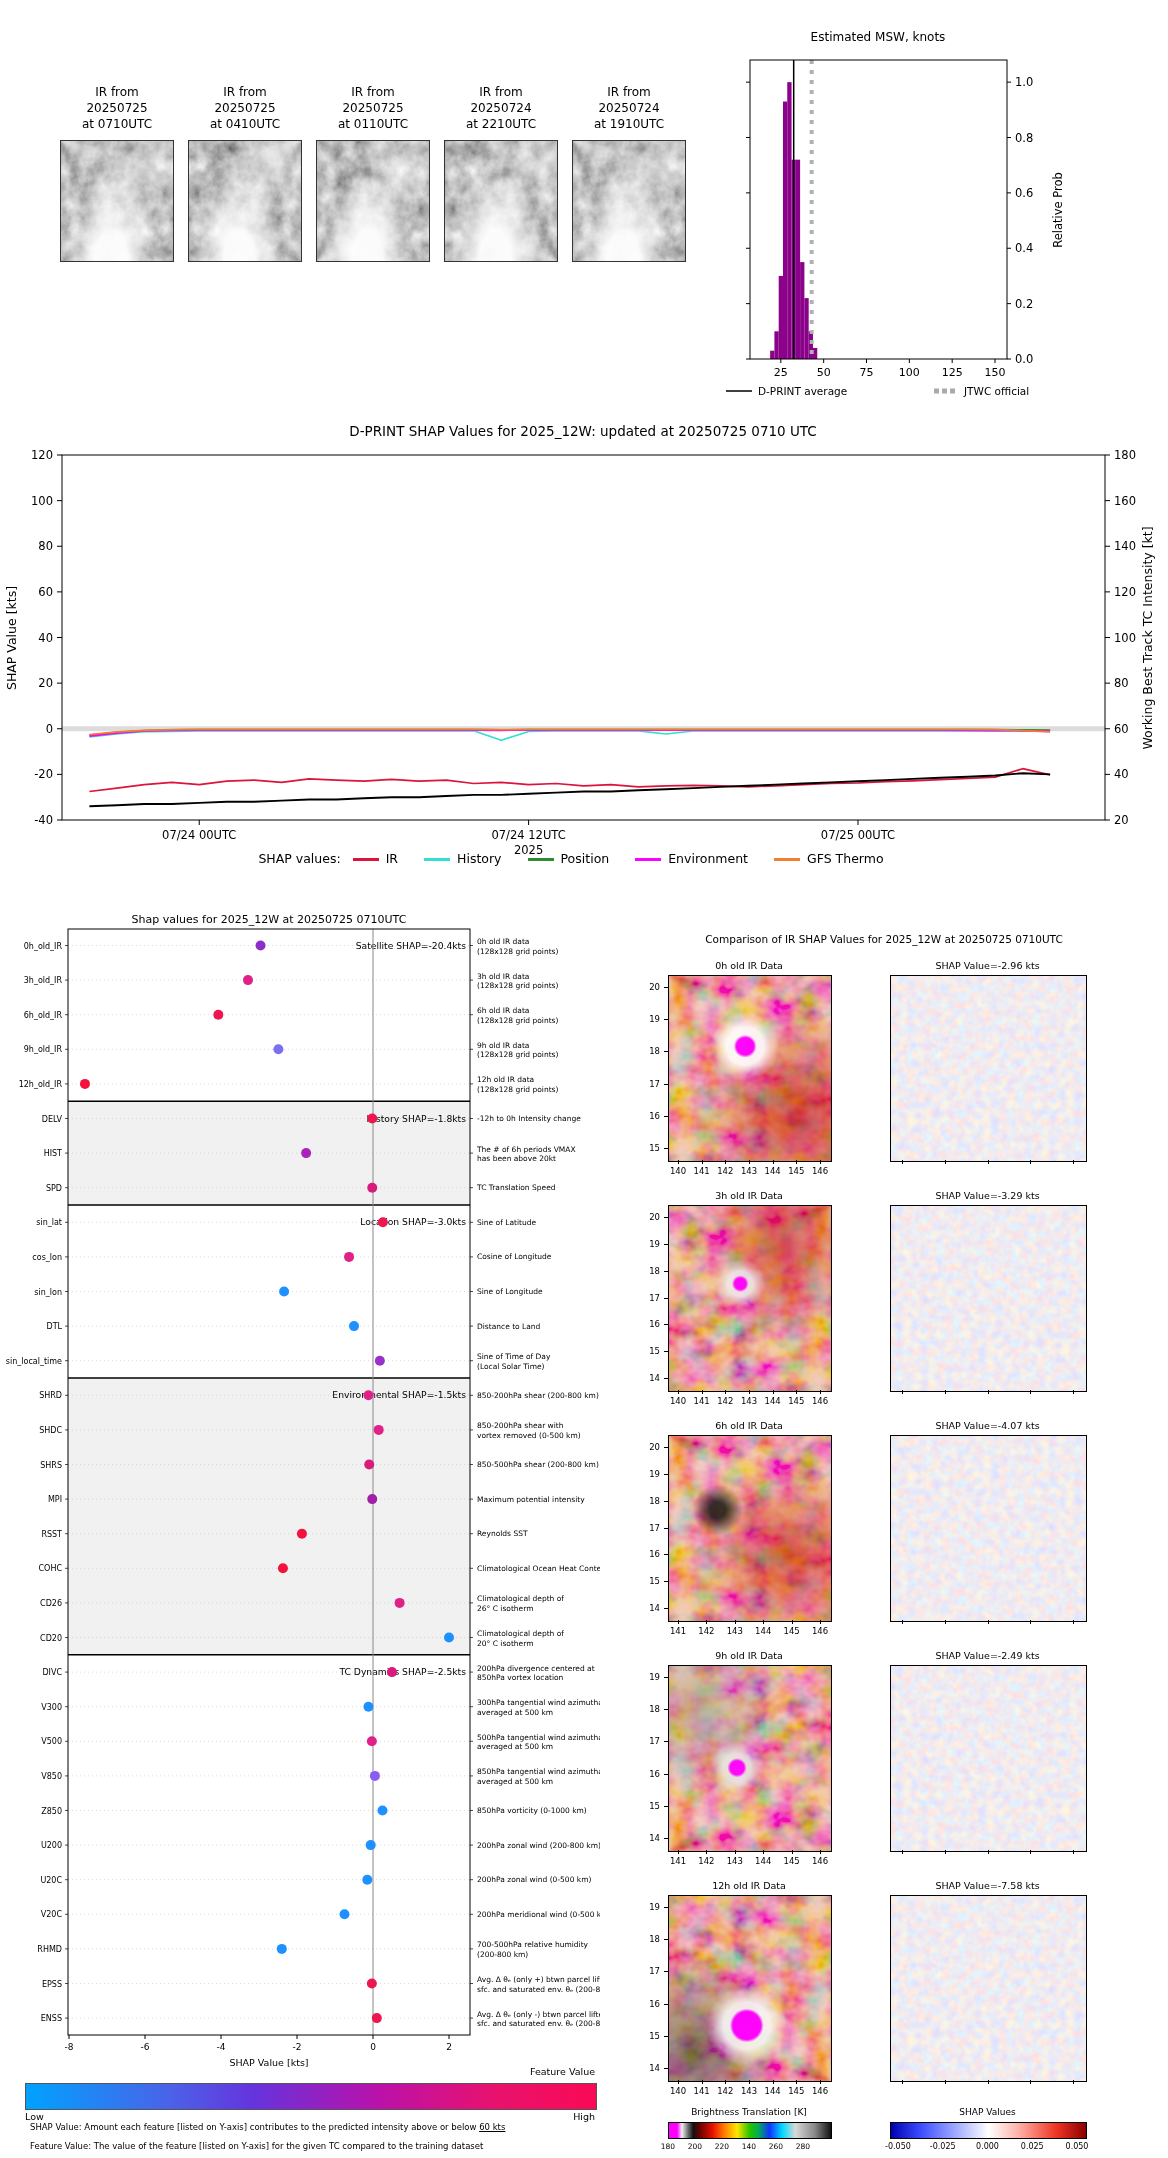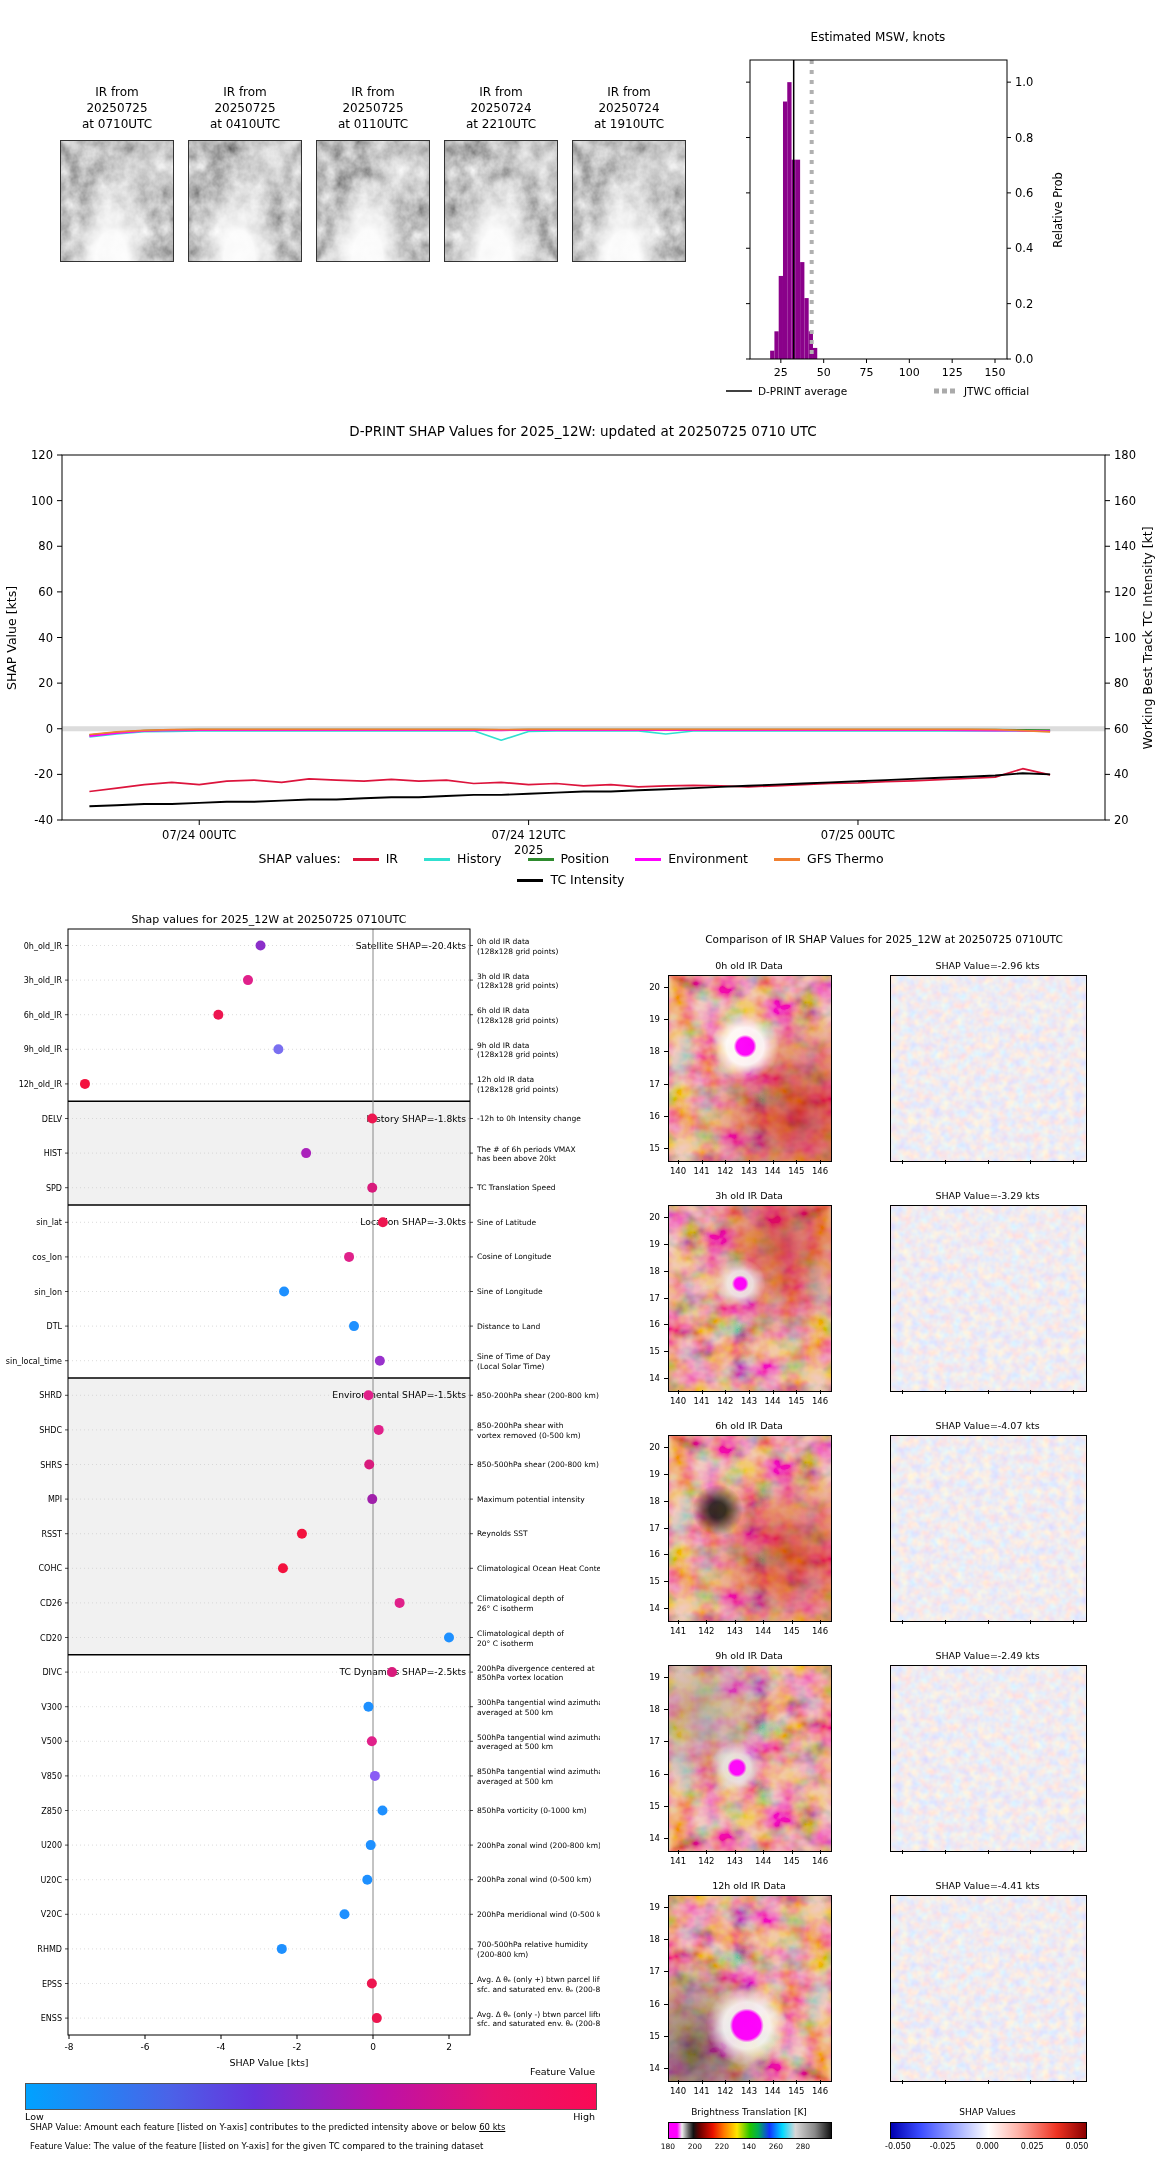--- a/index.html
+++ b/index.html
@@ -253,21 +253,20 @@
       <text x="199.23684210526315" y="421" font-size="11.5" text-anchor="middle">07/24 00UTC</text>
       <line x1="528.6052631578948" y1="402" x2="528.6052631578948" y2="407" stroke="#000"></line>
       <text x="528.6052631578948" y="421" font-size="11.5" text-anchor="middle">07/24 12UTC</text>
       <line x1="857.9736842105264" y1="402" x2="857.9736842105264" y2="407" stroke="#000"></line>
       <text x="857.9736842105264" y="421" font-size="11.5" text-anchor="middle">07/25 00UTC</text>
       <text x="528.6052631578948" y="436" font-size="11.5" text-anchor="middle">2025</text>
     </svg>
 
   <div id="ts-legend">
       <div class="row"><span class="ltitle">SHAP values:</span><span class="litem"><span class="sw" style="background: rgb(220, 20, 60);"></span><span>IR</span></span><span class="litem"><span class="sw" style="background: rgb(48, 224, 208);"></span><span>History</span></span><span class="litem"><span class="sw" style="background: rgb(46, 139, 46);"></span><span>Position</span></span><span class="litem"><span class="sw" style="background: rgb(255, 0, 255);"></span><span>Environment</span></span><span class="litem"><span class="sw" style="background: rgb(240, 128, 48);"></span><span>GFS Thermo</span></span></div>
-      <div class="row"><span class="litem"><span class="sw" style="background: rgb(0, 0, 0);"></span><span>TC Intensity</span></span></div>
     </div>
 
   <svg id="dotplot" class="abs" style="left:0;top:905px;" width="600" height="1170">
     <text x="269" y="18" font-size="11" text-anchor="middle">Shap values for 2025_12W at 20250725 0710UTC</text>
     <text x="269" y="1161" font-size="9.5" text-anchor="middle">SHAP Value [kts]</text>
   <rect x="68" y="24" width="402" height="172.2" fill="#ffffff"></rect>
       <rect x="68" y="196.2" width="402" height="103.80000000000001" fill="#f1f1f1"></rect>
       <rect x="68" y="300" width="402" height="173" fill="#ffffff"></rect>
       <rect x="68" y="473" width="402" height="276.80000000000007" fill="#f1f1f1"></rect>
       <rect x="68" y="749.8000000000001" width="402" height="380.19999999999993" fill="#ffffff"></rect>
@@ -716,21 +715,21 @@
       <div class="tickdiv" style="left:125.33333333333334px;top:1175px;width:1px;height:4px;"></div>
       <div class="ticklab" style="left:112.33333333333334px;top:1181px;width:26px;">142</div>
       <div class="tickdiv" style="left:149px;top:1175px;width:1px;height:4px;"></div>
       <div class="ticklab" style="left:136px;top:1181px;width:26px;">143</div>
       <div class="tickdiv" style="left:172.66666666666669px;top:1175px;width:1px;height:4px;"></div>
       <div class="ticklab" style="left:159.66666666666669px;top:1181px;width:26px;">144</div>
       <div class="tickdiv" style="left:196.33333333333331px;top:1175px;width:1px;height:4px;"></div>
       <div class="ticklab" style="left:183.33333333333331px;top:1181px;width:26px;">145</div>
       <div class="tickdiv" style="left:220px;top:1175px;width:1px;height:4px;"></div>
       <div class="ticklab" style="left:207px;top:1181px;width:26px;">146</div>
-      <div class="map-title" style="left:290px;top:975px;width:195px;">SHAP Value=-4.41 kts</div>
+      <div class="map-title" style="left:290px;top:975px;width:195px;">SHAP Value=-7.58 kts</div>
       <div class="shapmap" style="left:290px;top:990px;width:195px;height:185px;">
         <svg width="195" height="185">
           <rect x="0" y="0" width="195" height="185" filter="url(#f-bwr)"></rect>
         </svg>
       </div>
       <div class="tickdiv" style="left:302px;top:1175px;width:1px;height:4px;"></div>
       <div class="tickdiv" style="left:344.75px;top:1175px;width:1px;height:4px;"></div>
       <div class="tickdiv" style="left:387.5px;top:1175px;width:1px;height:4px;"></div>
       <div class="tickdiv" style="left:430.25px;top:1175px;width:1px;height:4px;"></div>
       <div class="tickdiv" style="left:473px;top:1175px;width:1px;height:4px;"></div>

